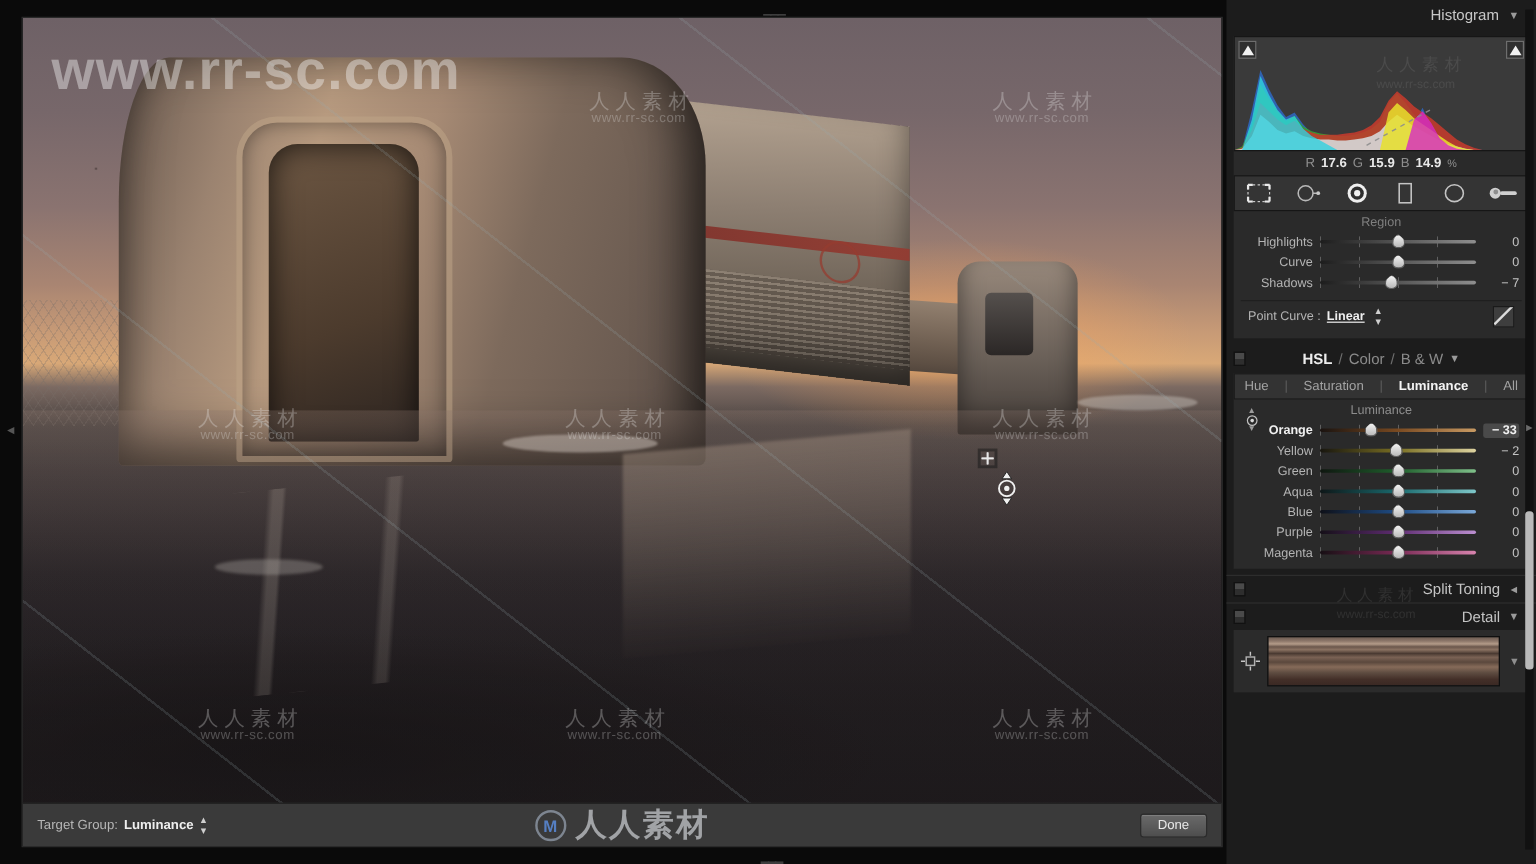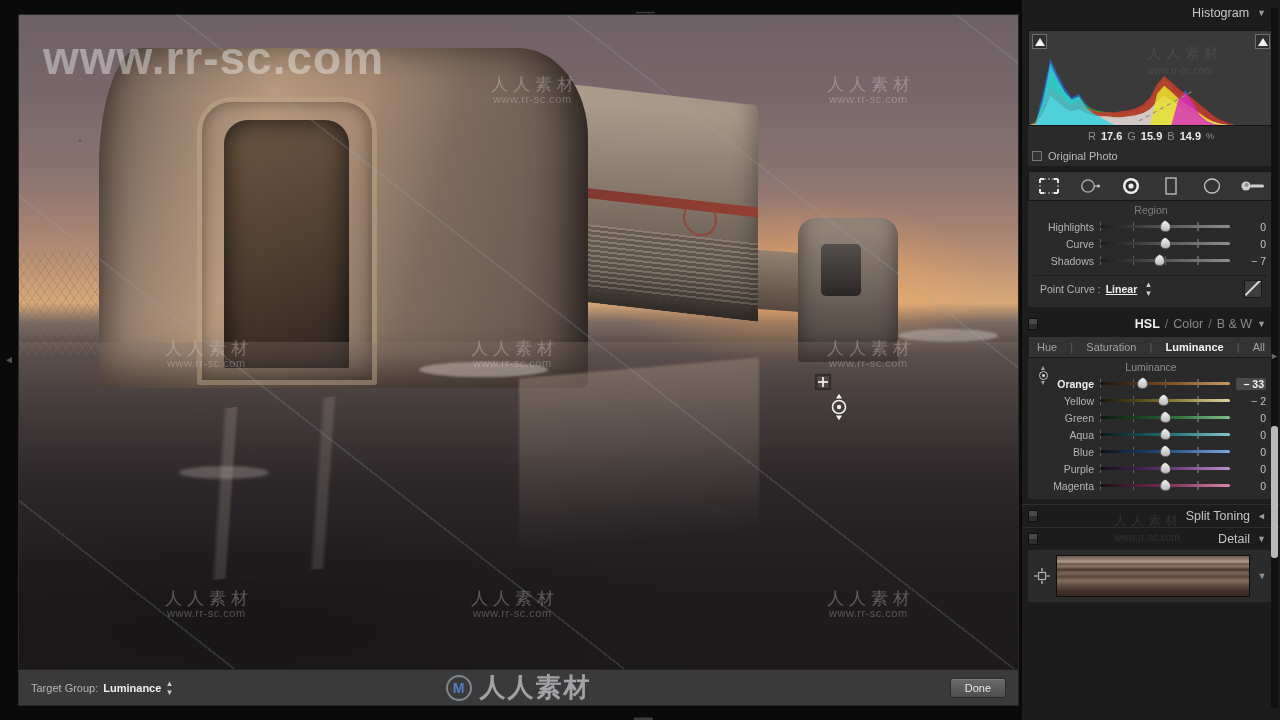--- a/index.html
+++ b/index.html
@@ -328,22 +328,22 @@
     position: relative; overflow: hidden;
   }
   .curve-ico::after {
     content: ""; position: absolute; left: 1px; bottom: 1px;
     width: 22px; height: 2px; background: #dcdcdc;
     transform: rotate(-45deg); transform-origin: left bottom;
   }
 
   
   #hsl-head {
-    height: 24px; display: flex; align-items: center; justify-content: flex-end;
-    gap: 5px; padding-right: 14px; position: relative;
+    height: 24px; display: flex; align-items: center; justify-content: center;
+    gap: 5px; position: relative;
     font-size: 12.5px;
   }
   #hsl-head .switch { position: absolute; left: 6px; top: 6px; width: 10px; height: 12px;
     background: linear-gradient(180deg,#4a4a4a 50%, #2e2e2e 50%); border: 1px solid #111; }
   #hsl-head .hx { color: #ededed; font-weight: 700; }
   #hsl-head .hd { color: #8b8b8b; }
   #hsl-head .sep { color: #6f6f6f; }
 
   #hsl-tabs {
     display: flex; align-items: center; justify-content: space-between;
@@ -590,24 +590,20 @@
     <div id="hist-readout">
       <span class="ch">R</span>
       <span class="vv">17.6</span>
       <span class="ch">G</span>
       <span class="vv">15.9</span>
       <span class="ch">B</span>
       <span class="vv">14.9</span>
       <span class="pc">%</span>
     </div>
 
-    <div id="orig-photo-row">
-      <span class="chk"></span>
-      <span>Original Photo</span>
-    </div>
 
     <div id="tool-row">
       <span class="tool-ico">
         <svg width="20" height="16" viewBox="0 0 20 16">
           <rect x="1" y="1" width="18" height="14" fill="none" stroke="#c8c8c8" stroke-width="1" stroke-dasharray="2 2"></rect>
           <line x1="1" y1="1" x2="5" y2="1" stroke="#e8e8e8" stroke-width="2"></line>
           <line x1="1" y1="1" x2="1" y2="5" stroke="#e8e8e8" stroke-width="2"></line>
           <line x1="15" y1="1" x2="19" y2="1" stroke="#e8e8e8" stroke-width="2"></line>
           <line x1="19" y1="1" x2="19" y2="5" stroke="#e8e8e8" stroke-width="2"></line>
           <line x1="1" y1="15" x2="5" y2="15" stroke="#e8e8e8" stroke-width="2"></line>

